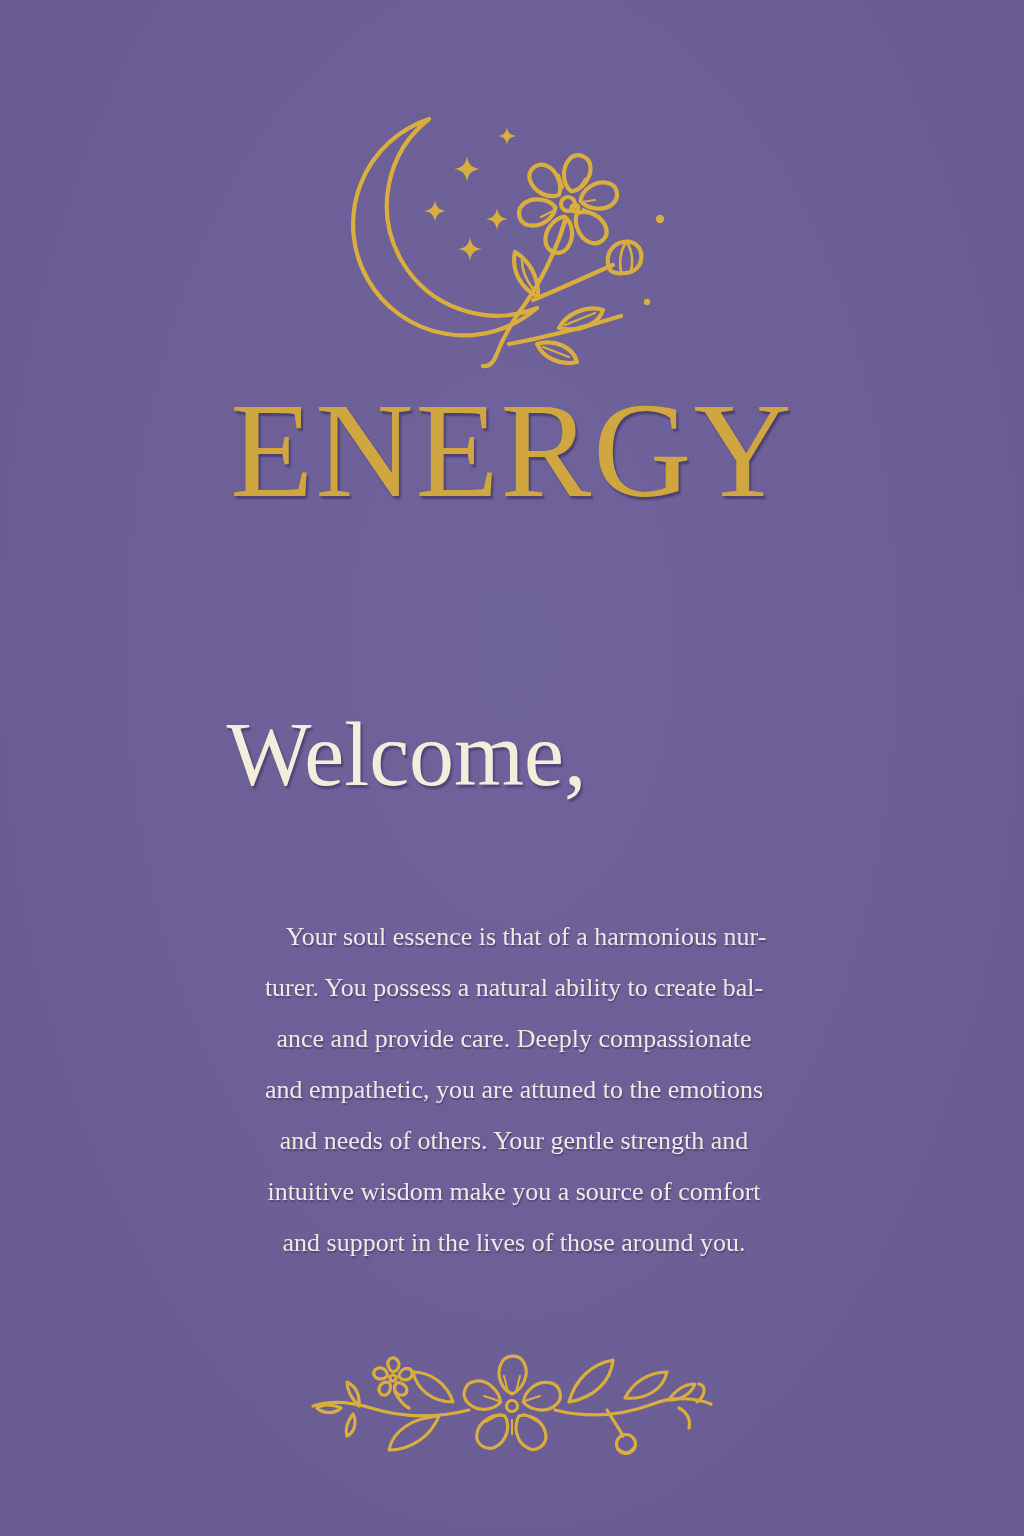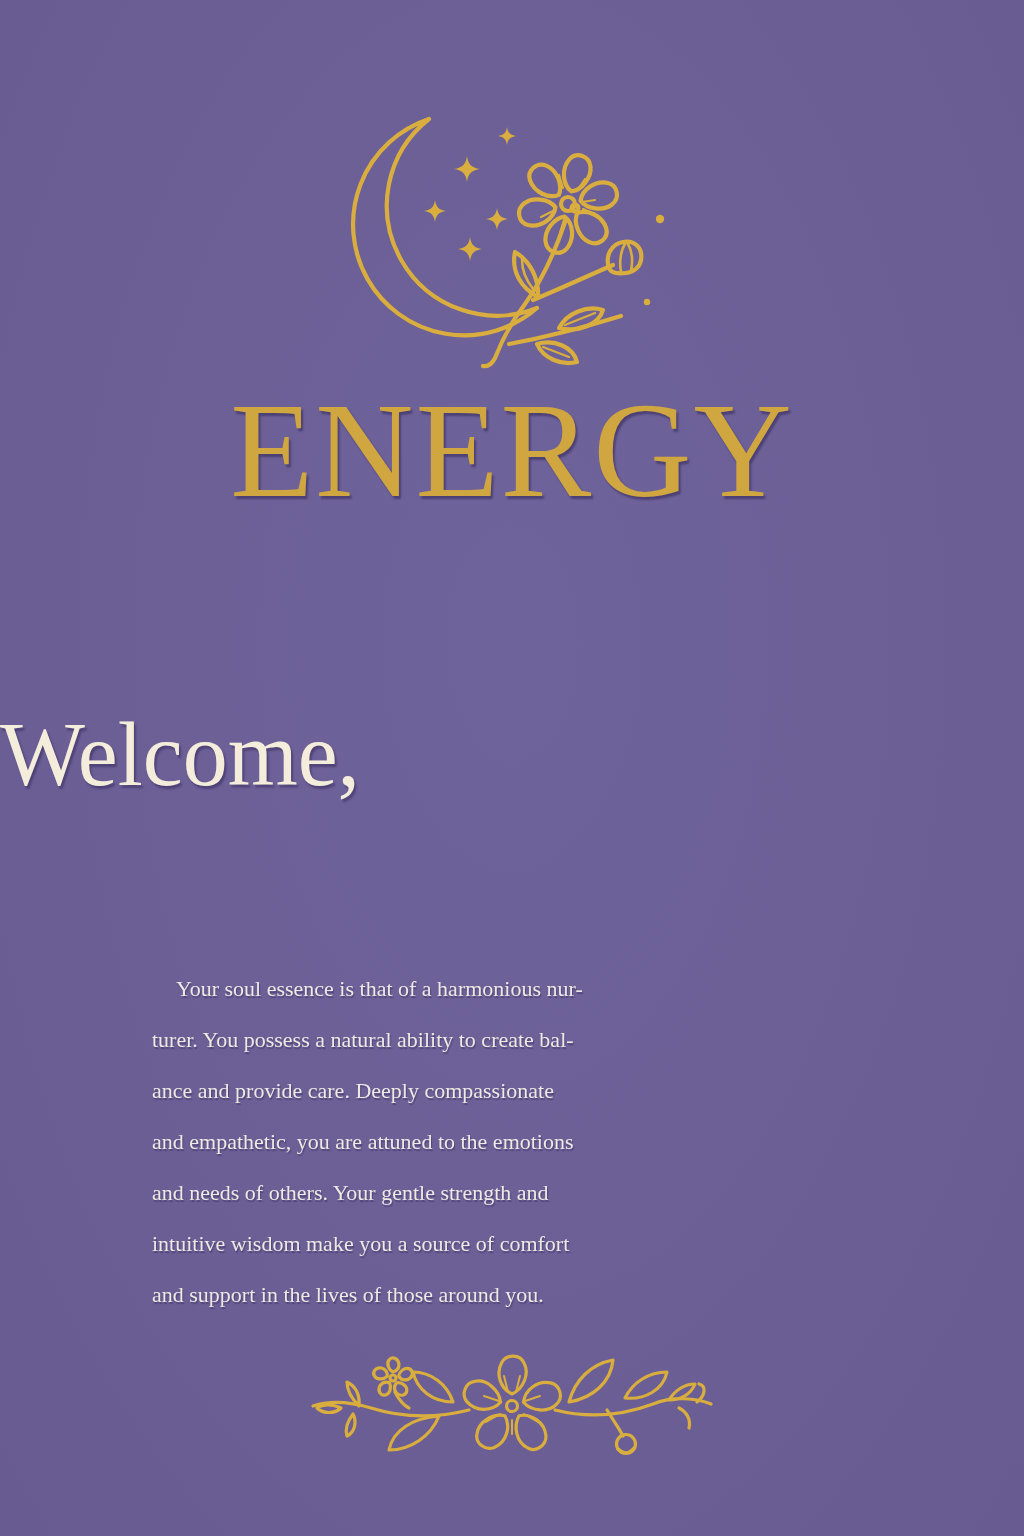--- a/index.html
+++ b/index.html
@@ -9,33 +9,33 @@
     background:radial-gradient(ellipse at 50% 42%, #6f639b 0%, #6b5f96 55%, #675b91 100%);
     font-family:"Liberation Serif", serif;
   }
   .illustration-top{position:absolute;top:116px;left:50%;transform:translateX(-50%);}
   .title{
     position:absolute;top:380px;left:0;width:1024px;text-align:center;
     color:#cfa63f;font-size:136px;line-height:140px;letter-spacing:2px;font-weight:400;
     text-shadow:2px 3px 2px rgba(50,38,88,0.55);
   }
   .greeting{
-    position:absolute;top:700px;left:0;width:813px;
+    position:absolute;top:700px;left:0;width:813px;text-align:center;
     color:#f4eddb;font-size:90px;line-height:110px;font-weight:400;
     text-shadow:2px 3px 2px rgba(50,38,88,0.5);
   }
   .section-heading{
     position:absolute;top:876px;left:0;width:1024px;text-align:center;
     font-family:"Liberation Sans", sans-serif;
     color:#f2ebdb;font-size:33px;letter-spacing:7px;font-weight:400;
     text-shadow:1px 2px 1px rgba(50,38,88,0.5);
   }
   .body-text{
-    position:absolute;top:963px;left:152px;width:724px;
-    color:#eeeae3;font-size:22px;line-height:51px;text-align:left;
+    position:absolute;top:911px;left:152px;width:724px;
+    color:#eeeae3;font-size:26px;line-height:51px;text-align:center;
     white-space:pre-line;text-indent:24px;
     text-shadow:1px 2px 1px rgba(50,38,88,0.45);
   }
   .illustration-bottom{position:absolute;top:1344px;left:50%;transform:translateX(-50%);}
   svg{display:block;}
 </style>
 </head>
 <body>
 
 <div class="page">

